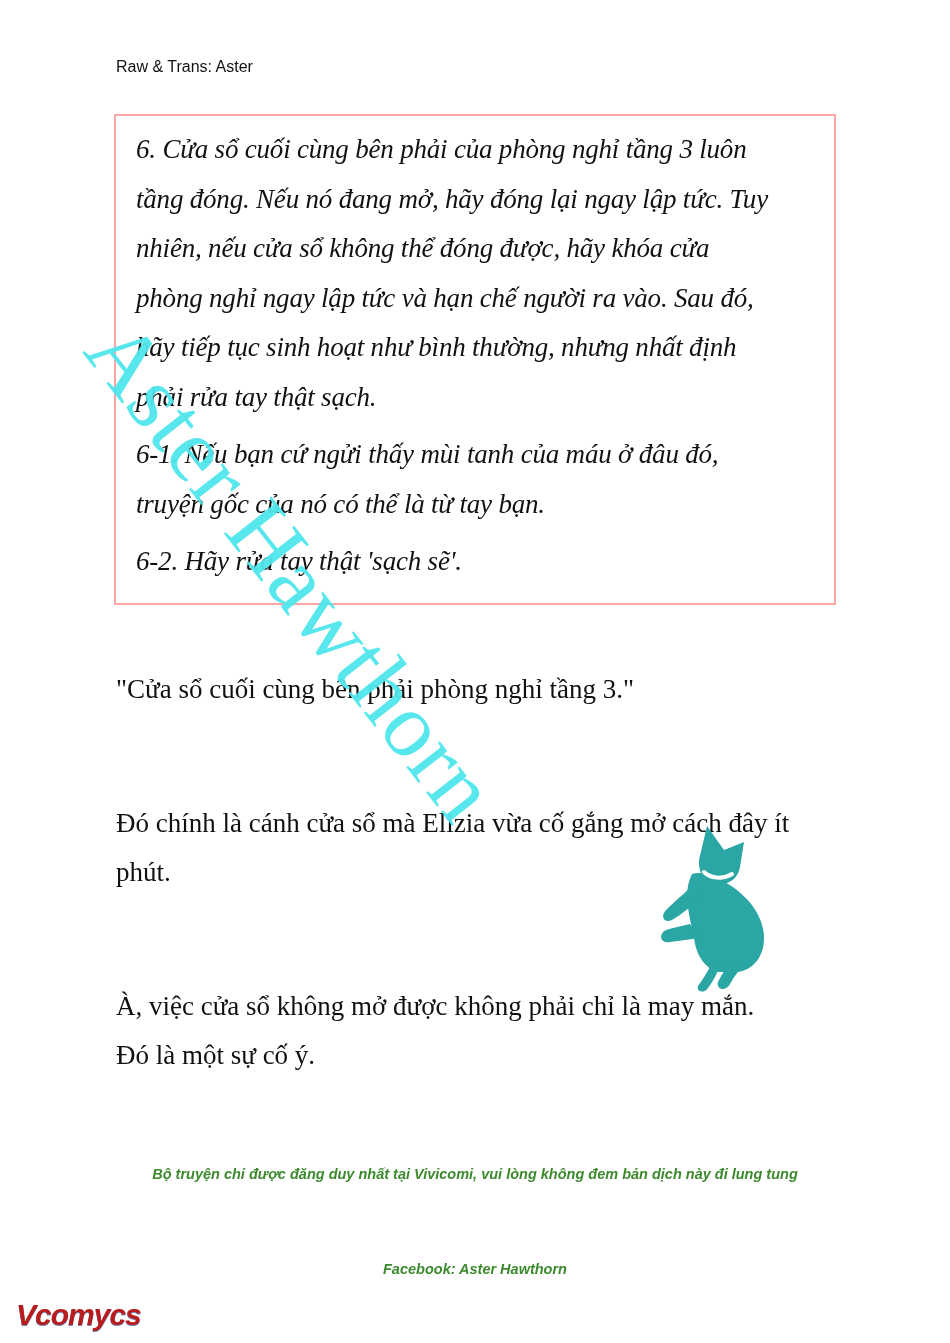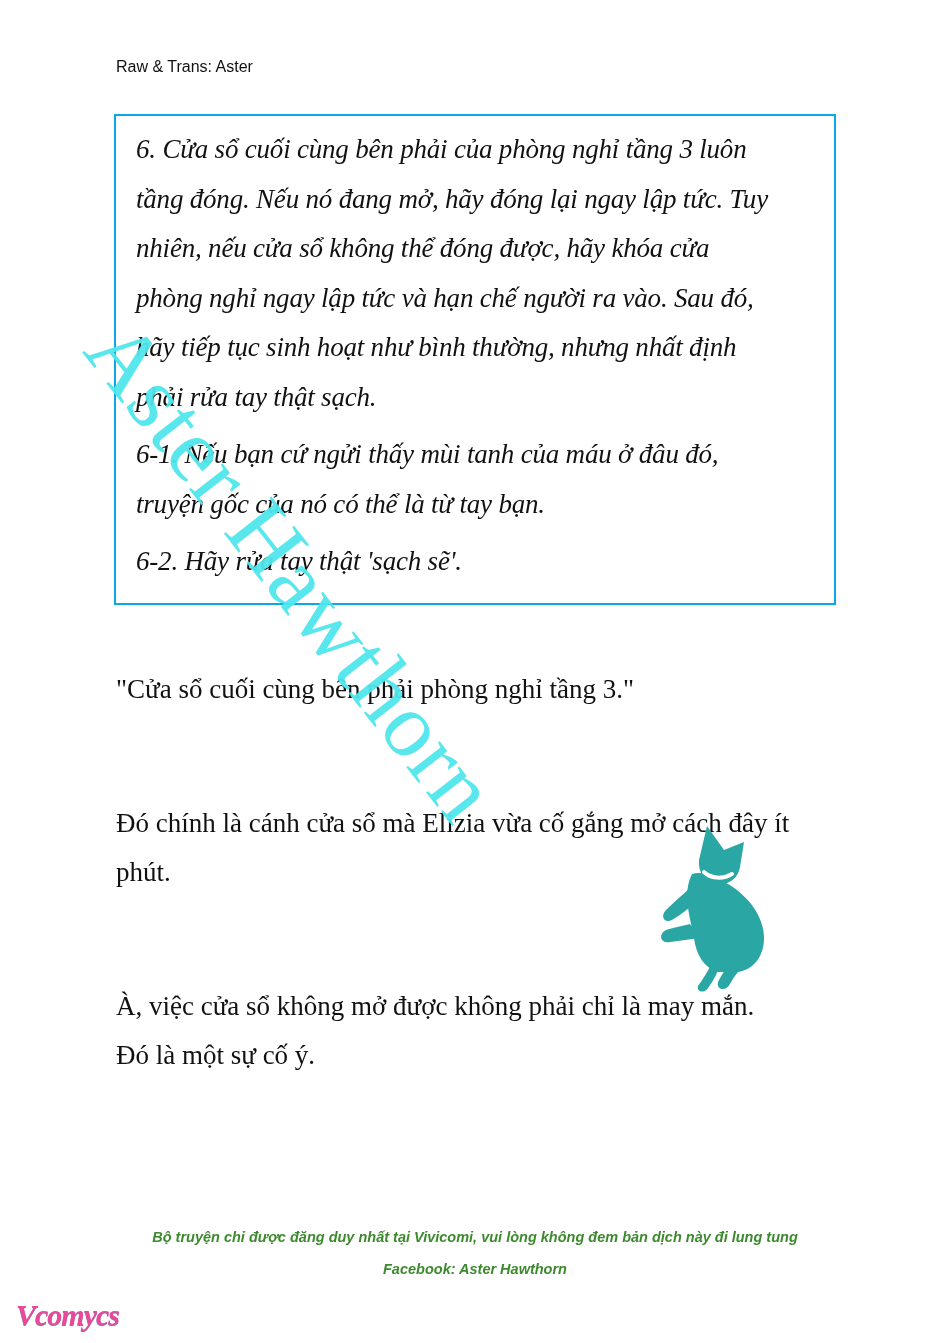--- a/index.html
+++ b/index.html
@@ -7,21 +7,21 @@
     .page { position: absolute; left: 0; top: 0; width: 950px; height: 1343px; background: #fff; }
 
     .header-credit {
       position: absolute; left: 116px; top: 58px;
       font-family: "Liberation Sans", sans-serif; font-size: 16px; color: #111;
     }
 
     .rule-box {
       position: absolute; left: 114px; top: 114px;
       width: 718px; height: 487px;
-      border: 2px solid #0ea5e9;
+      border: 2px solid #fca5a5;
       box-sizing: content-box;
       text-align: right;
     }
     .rule-line {
       position: absolute; left: 20px;
       font-family: "Liberation Serif", serif; font-style: italic;
       font-size: 27px; color: #111; white-space: nowrap;
       letter-spacing: -0.2px;
     }
 
@@ -49,22 +49,22 @@
     .cat-icon { position: absolute; left: 652px; top: 812px; width: 130px; height: 180px; }
 
     .footer-line {
       position: absolute; left: 0; width: 950px; text-align: center;
       font-family: "Liberation Sans", sans-serif; font-style: italic; font-weight: bold;
       font-size: 14.5px; color: #3d8a2e;
     }
 
     .logo {
       position: absolute; left: 16px; top: 1298px;
-      font-family: Liberation Serif, serif; font-style: italic; font-weight: bold;
-      font-size: 30px; color: #ec4899; letter-spacing: -1px;
+      font-family: Liberation Sans, sans-serif; font-style: italic; font-weight: bold;
+      font-size: 30px; color: #b91c1c; letter-spacing: -1px;
       text-shadow: 0 1px 0 #6f86b8;
     }
   </style>
 </head>
 <body>
 
 <div class="page">
 
   <div class="header-credit">Raw &amp; Trans: Aster</div>
 
@@ -99,18 +99,18 @@
 
       <path d="M38 112 C30 114 20 116 14 118 C6 122 8 132 18 130 L48 126 Z"></path>
 
       <path d="M80 150 C74 156 70 162 66 170 C64 178 74 180 78 172 C82 164 88 158 92 152 Z"></path>
 
       <path d="M60 150 C56 160 50 168 46 174 C44 180 52 182 56 176 C62 168 66 160 68 152 Z"></path>
     </g>
     <path d="M52 60 C58 66 70 68 80 62" stroke="#ffffff" stroke-width="4" fill="none" stroke-linecap="round"></path>
   </svg>
 
-  <div class="footer-line" style="top:1229px">Bộ truyện chỉ được đăng duy nhất tại Vivicomi, vui lòng không đem bản dịch này đi lung tung</div>
+  <div class="footer-line" style="top:1166px">Bộ truyện chỉ được đăng duy nhất tại Vivicomi, vui lòng không đem bản dịch này đi lung tung</div>
   <div class="footer-line" style="top:1261px">Facebook: Aster Hawthorn</div>
 
   <div class="logo">Vcomycs</div>
 
 </div>
 
 </body></html>

